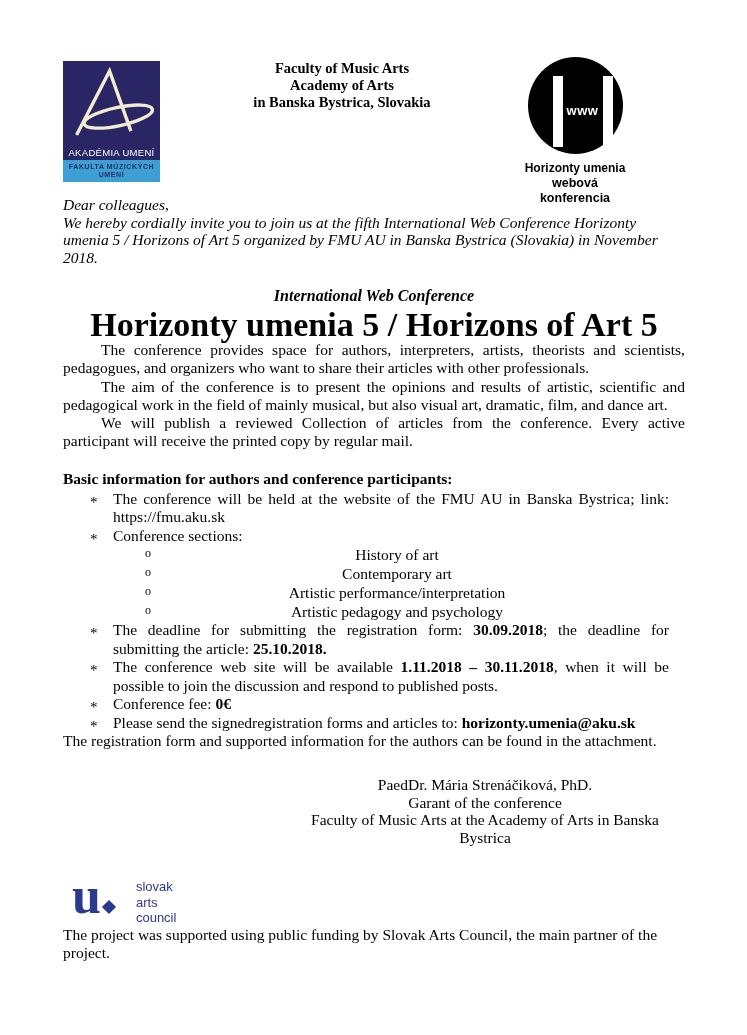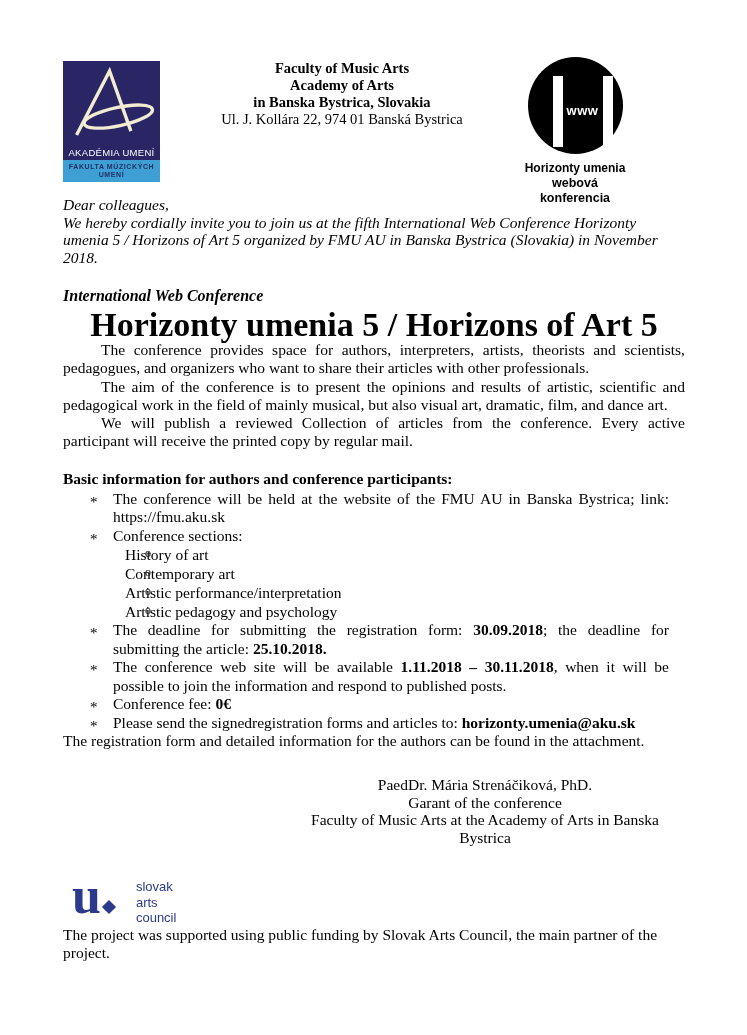--- a/index.html
+++ b/index.html
@@ -31,30 +31,30 @@
   .hu-www{position:absolute;left:35px;width:40px;top:46px;color:#fff;
           font-family:"Liberation Sans",sans-serif;font-weight:bold;font-size:13px;
           letter-spacing:.5px;text-align:center;}
   .hu-cap1{margin-top:7px;font-family:"Liberation Sans",sans-serif;font-weight:bold;font-size:12px;line-height:15px;}
   .hu-cap2{font-family:"Liberation Sans",sans-serif;font-weight:bold;font-size:12.5px;line-height:15px;}
 
   
   .content{position:absolute;left:63px;top:196px;width:622px;font-size:15.5px;line-height:18.2px;}
   .content p{margin:0;}
   .intro{font-style:italic;max-width:596px;line-height:17.5px;}
-  .subtitle{margin-top:21px;font-weight:bold;font-style:italic;font-size:16px;}
+  .subtitle{margin-top:21px;text-align:center;font-weight:bold;font-style:italic;font-size:16px;}
   .title{margin:4px 0 0 0;text-align:center;font-weight:bold;font-size:34px;line-height:32px;}
   .paras{margin-top:0;}
   .body-p{text-align:justify;text-indent:38px;}
   .info-heading{margin-top:20px;font-weight:bold;}
   .info-list{list-style:none;margin:1px 16px 0 0;padding:0;}
   .info-list > li{position:relative;padding-left:50px;text-align:justify;line-height:18.5px;}
   .info-list > li::before{content:"*";position:absolute;left:27px;top:3px;font-size:15px;}
   .sublist{list-style:none;margin:0;padding:0;}
-  .sublist li{position:relative;padding-left:62px;margin-left:-50px;text-align:left;line-height:19px;}
+  .sublist li{position:relative;padding-left:62px;margin-left:-50px;text-align:center;line-height:19px;}
   .sublist li::before{content:"o";position:absolute;left:82px;top:-1px;font-size:12px;}
   .attach{margin-top:16px;}
   .signature{margin-top:26px;margin-left:auto;width:400px;text-align:center;line-height:17.5px;}
 
   
   .sac{margin-top:30px;margin-left:9px;display:flex;align-items:flex-start;color:#2b3a8c;}
   .sac-mark{font-family:"Liberation Serif",serif;font-weight:bold;font-size:52px;line-height:40px;
             letter-spacing:-1px;}
   .sac-dot{display:inline-block;width:10px;height:10px;background:#2b3a8c;transform:rotate(45deg);
            margin-left:4px;margin-bottom:1px;}
@@ -80,21 +80,20 @@
     <div class="au-band">
       <div>FAKULTA MÚZICKÝCH</div>
       <div>UMENÍ</div>
     </div>
   </div>
 
   <div class="address">
     <div class="b">Faculty of Music Arts</div>
     <div class="b">Academy of Arts</div>
     <div class="b">in Banska Bystrica, Slovakia</div>
-    <div>Ul. J. Kollára 22, 974 01 Banská Bystrica</div>
   </div>
 
   <div class="hu-logo">
     <div class="hu-circle">
       <div class="hu-bar hu-bar-l"></div>
       <div class="hu-www">www</div>
       <div class="hu-bar hu-bar-r"></div>
     </div>
     <div class="hu-cap1">Horizonty umenia</div>
     <div class="hu-cap2">webová konferencia</div>
@@ -117,26 +116,26 @@
 
     <ul class="info-list">
       <li><span>The conference will be held at the website of the FMU AU in Banska Bystrica; link: https://fmu.aku.sk</span></li>
       <li><span>Conference sections:</span><ul class="sublist">
             <li>History of art</li>
             <li>Contemporary art</li>
             <li>Artistic performance/interpretation</li>
             <li>Artistic pedagogy and psychology</li>
           </ul></li>
       <li><span>The deadline for submitting the registration form: </span><b>30.09.2018</b><span>; the deadline for submitting the article: </span><b>25.10.2018.</b></li>
-      <li><span>The conference web site will be available </span><b>1.11.2018 – 30.11.2018</b><span>, when it will be possible to join the information and respond to published posts.</span></li>
+      <li><span>The conference web site will be available </span><b>1.11.2018 – 30.11.2018</b><span>, when it will be possible to join the discussion and respond to published posts.</span></li>
       <li><span>Conference fee: </span><b>0€</b></li>
       <li><span>Please send the signedregistration forms and articles to: </span><b>horizonty.umenia@aku.sk</b></li>
     </ul>
 
-    <p class="attach">The registration form and detailed information for the authors can be found in the attachment.</p>
+    <p class="attach">The registration form and supported information for the authors can be found in the attachment.</p>
 
     <div class="signature">
       <div>PaedDr. Mária Strenáčiková, PhD.</div>
       <div>Garant of the conference</div>
       <div>Faculty of Music Arts at the Academy of Arts in Banska Bystrica</div>
     </div>
 
     <div class="sac">
       <div class="sac-mark"><span>u</span><span class="sac-dot"></span></div>
       <div class="sac-text">

